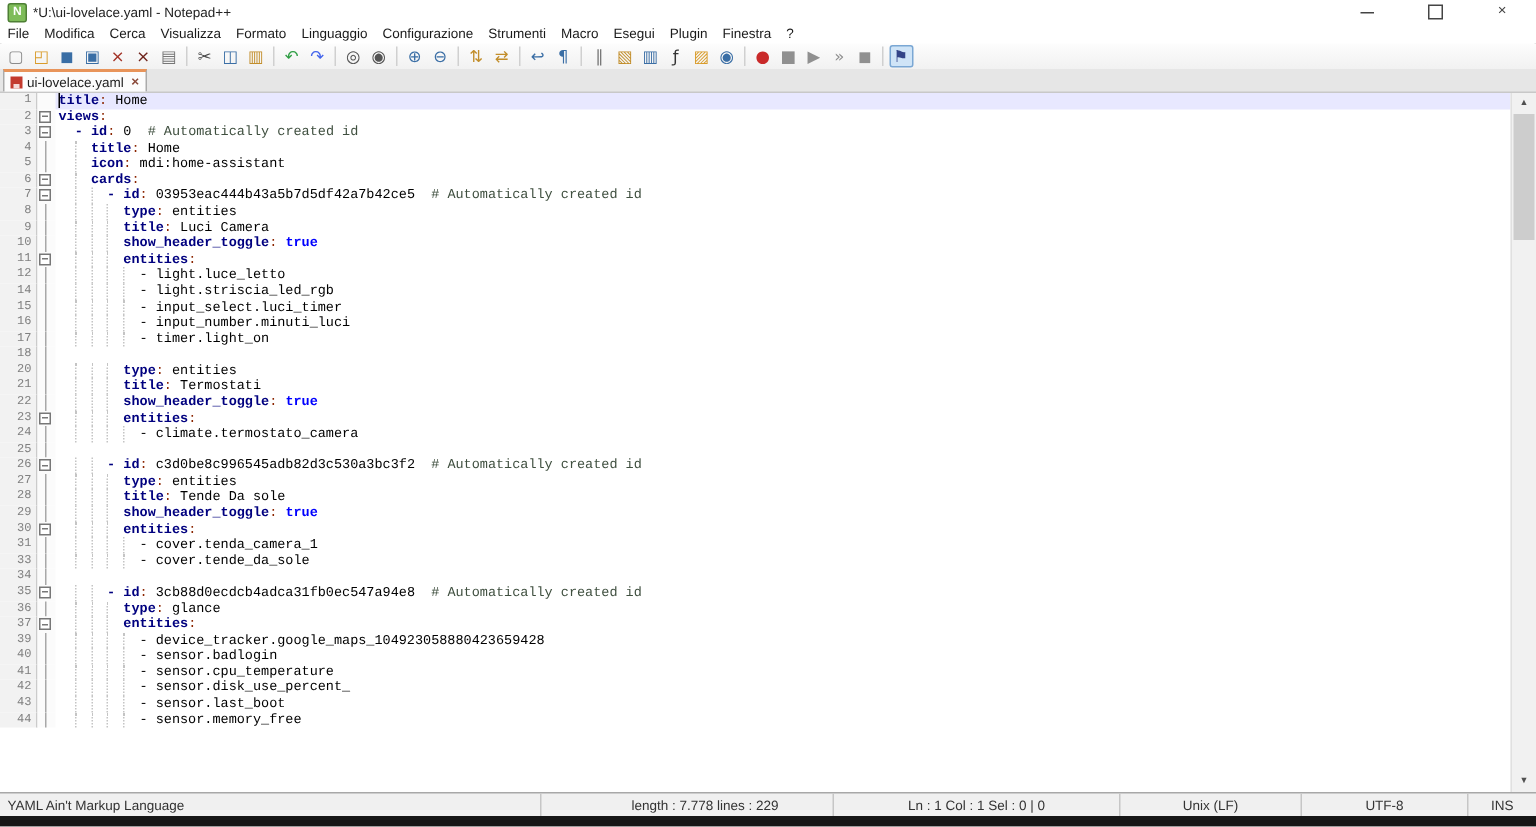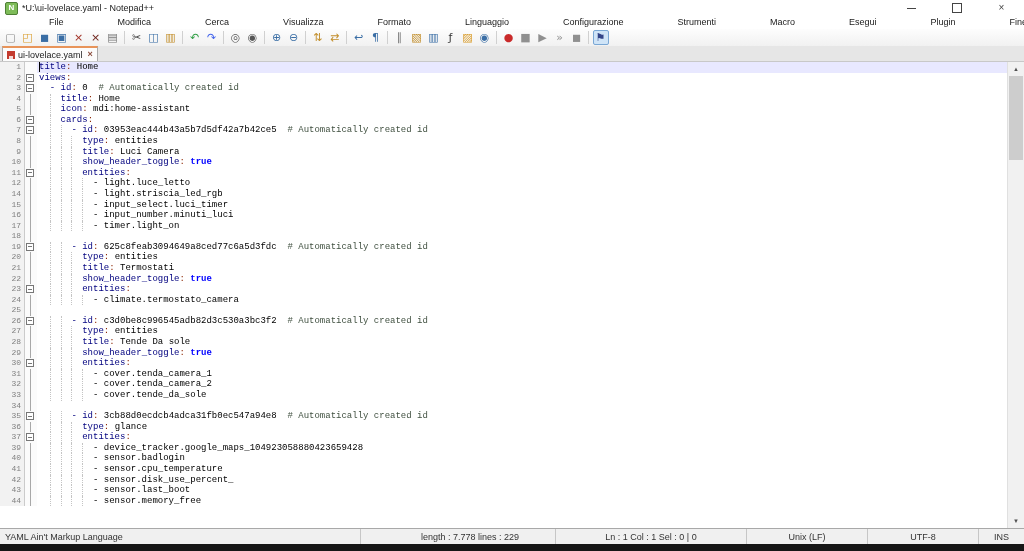--- a/index.html
+++ b/index.html
@@ -15,21 +15,21 @@
   .np-icon{width:11px;height:11px;margin:0 4px 0 5px;background:#7ebc59;border:1px solid #4e7f35;
     border-radius:2px;color:#fff;font-size:8px;line-height:10px;text-align:center;font-weight:bold;}
   .win-controls{margin-left:auto;display:flex;height:16px;}
   .win-btn{width:45px;height:16px;display:flex;align-items:center;justify-content:center;
     color:#444;font-size:10px;line-height:10px;}
   .win-btn .sq{width:8px;height:8px;border:1px solid #444;}
   .win-btn .mn{width:9px;height:1px;background:#444;}
   
   .menubar{position:absolute;left:0;top:16px;width:1024px;height:13px;background:#ffffff;
     display:flex;align-items:center;font-size:9px;color:#1a1a1a;}
-  .menu-item{padding:0 5px;line-height:13px;margin-left:44px;}
+  .menu-item{padding:0 5px;line-height:13px;}
   
   .toolbar{position:absolute;left:0;top:29px;width:1024px;height:17px;
     background:linear-gradient(#fdfdfd,#f1f1f1);display:flex;align-items:center;padding-left:2px;box-sizing:border-box;}
   .tb-btn{width:16px;height:15px;display:flex;align-items:center;justify-content:center;margin:0 0.5px;border-radius:2px;}
   .tb-btn.sel{background:#cfe4f7;border:1px solid #7aa7d4;box-sizing:border-box;}
   .tb-glyph{font-size:11px;line-height:11px;font-family:"DejaVu Sans",sans-serif;}
   .tb-sep{width:1px;height:13px;background:#d0d0d0;margin:0 3px;}
   
   .tabbar{position:absolute;left:0;top:46px;width:1024px;height:16px;background:#e6e6e6;
     border-bottom:1px solid #c8c8c8;box-sizing:border-box;display:flex;align-items:flex-end;}
@@ -47,21 +47,21 @@
   .fold-line{position:absolute;left:5px;top:0;width:1px;height:100%;background:#a8a8a8;}
   .fold-box{position:absolute;left:1px;top:1px;width:8px;height:8px;background:#fff;border:1px solid #777;
     box-sizing:border-box;background-image:linear-gradient(#777,#777);background-size:4px 1px;
     background-position:center;background-repeat:no-repeat;}
   .txt{flex:1;position:relative;font:9px "Liberation Mono",monospace;line-height:10.59px;
     white-space:pre;padding-left:2px;color:#000;}
   .ed-row.cur .txt{background:#e8e8ff;}
   .caret{position:absolute;left:2px;top:0;width:1px;height:10px;background:#000;z-index:3;}
   .guide{position:absolute;top:0;height:100%;width:0;border-left:1px dotted #c4c4c4;z-index:0;}
   .txt span{position:relative;z-index:1;}
-  .tk-key{color:#00007f;font-weight:normal;}
+  .tk-key{color:#00007f;font-weight:bold;}
   .tk-colon{color:#8b2500;}
   .tk-plain{color:#000;}
   .tk-bool{color:#0000ff;font-weight:bold;}
   .tk-comment{color:#3f4f3f;}
   
   .vscroll{position:absolute;right:0;top:62px;width:17px;height:466px;background:#f1f1f1;border-left:1px solid #e0e0e0;box-sizing:border-box;}
   .vs-btn{position:absolute;left:0;width:16px;height:14px;color:#505050;font-size:6px;line-height:14px;text-align:center;}
   .vs-up{top:0;}
   .vs-down{bottom:0;}
   .vs-thumb{position:absolute;left:1px;top:14px;width:14px;height:84px;background:#cdcdcd;}
@@ -343,27 +343,20 @@
         <div class="txt"><div class="guide" style="left: 12.8px;"></div><div class="guide" style="left: 23.6px;"></div><div class="guide" style="left: 34.4px;"></div><div class="guide" style="left: 45.2px;"></div><span class="tk-plain">          - timer.light_on</span></div>
       </div>
       <div class="ed-row">
         <div class="ln">18</div>
         <div class="fold">
           <div class="fold-line"></div>
         </div>
         <div class="txt"></div>
       </div>
       <div class="ed-row">
-        <div class="ln">19</div>
-        <div class="fold">
-          <div class="fold-box"></div>
-        </div>
-        <div class="txt"><div class="guide" style="left: 12.8px;"></div><div class="guide" style="left: 23.6px;"></div><span class="tk-plain">      </span><span class="tk-key">- id</span><span class="tk-colon">:</span><span class="tk-plain"> 625c8feab3094649a8ced77c6a5d3fdc  </span><span class="tk-comment"># Automatically created id</span></div>
-      </div>
-      <div class="ed-row">
         <div class="ln">20</div>
         <div class="fold">
           <div class="fold-line"></div>
         </div>
         <div class="txt"><div class="guide" style="left: 12.8px;"></div><div class="guide" style="left: 23.6px;"></div><div class="guide" style="left: 34.4px;"></div><span class="tk-plain">        </span><span class="tk-key">type</span><span class="tk-colon">:</span><span class="tk-plain"> entities</span></div>
       </div>
       <div class="ed-row">
         <div class="ln">21</div>
         <div class="fold">
           <div class="fold-line"></div>
@@ -432,27 +425,20 @@
           <div class="fold-box"></div>
         </div>
         <div class="txt"><div class="guide" style="left: 12.8px;"></div><div class="guide" style="left: 23.6px;"></div><div class="guide" style="left: 34.4px;"></div><span class="tk-plain">        </span><span class="tk-key">entities</span><span class="tk-colon">:</span></div>
       </div>
       <div class="ed-row">
         <div class="ln">31</div>
         <div class="fold">
           <div class="fold-line"></div>
         </div>
         <div class="txt"><div class="guide" style="left: 12.8px;"></div><div class="guide" style="left: 23.6px;"></div><div class="guide" style="left: 34.4px;"></div><div class="guide" style="left: 45.2px;"></div><span class="tk-plain">          - cover.tenda_camera_1</span></div>
-      </div>
-      <div class="ed-row">
-        <div class="ln">32</div>
-        <div class="fold">
-          <div class="fold-line"></div>
-        </div>
-        <div class="txt"><div class="guide" style="left: 12.8px;"></div><div class="guide" style="left: 23.6px;"></div><div class="guide" style="left: 34.4px;"></div><div class="guide" style="left: 45.2px;"></div><span class="tk-plain">          - cover.tenda_camera_2</span></div>
       </div>
       <div class="ed-row">
         <div class="ln">33</div>
         <div class="fold">
           <div class="fold-line"></div>
         </div>
         <div class="txt"><div class="guide" style="left: 12.8px;"></div><div class="guide" style="left: 23.6px;"></div><div class="guide" style="left: 34.4px;"></div><div class="guide" style="left: 45.2px;"></div><span class="tk-plain">          - cover.tende_da_sole</span></div>
       </div>
       <div class="ed-row">
         <div class="ln">34</div>

